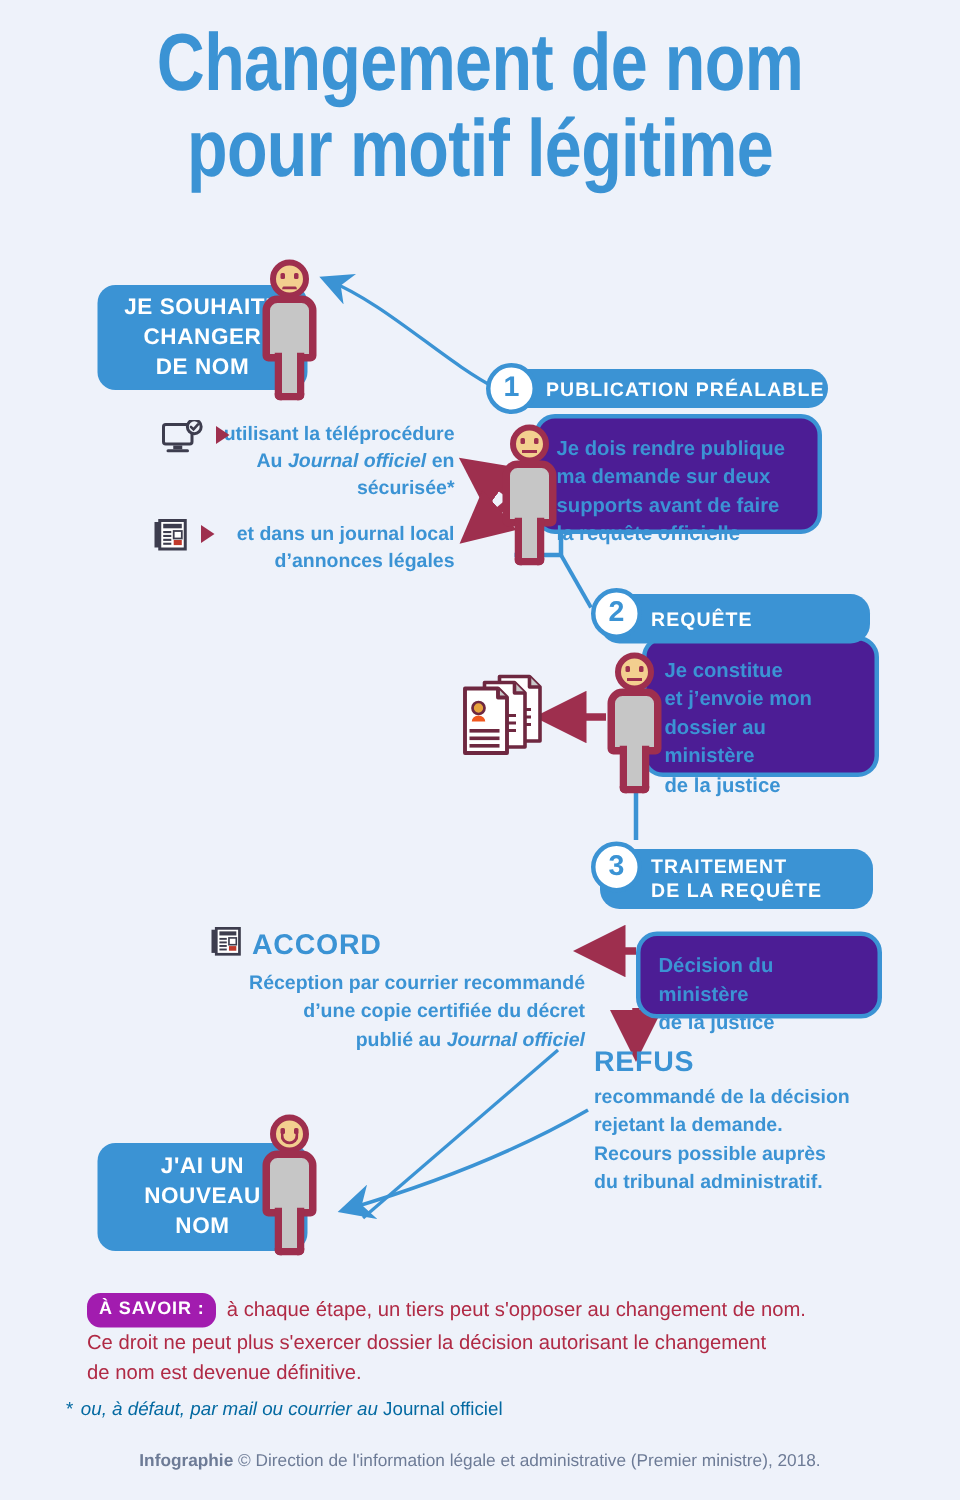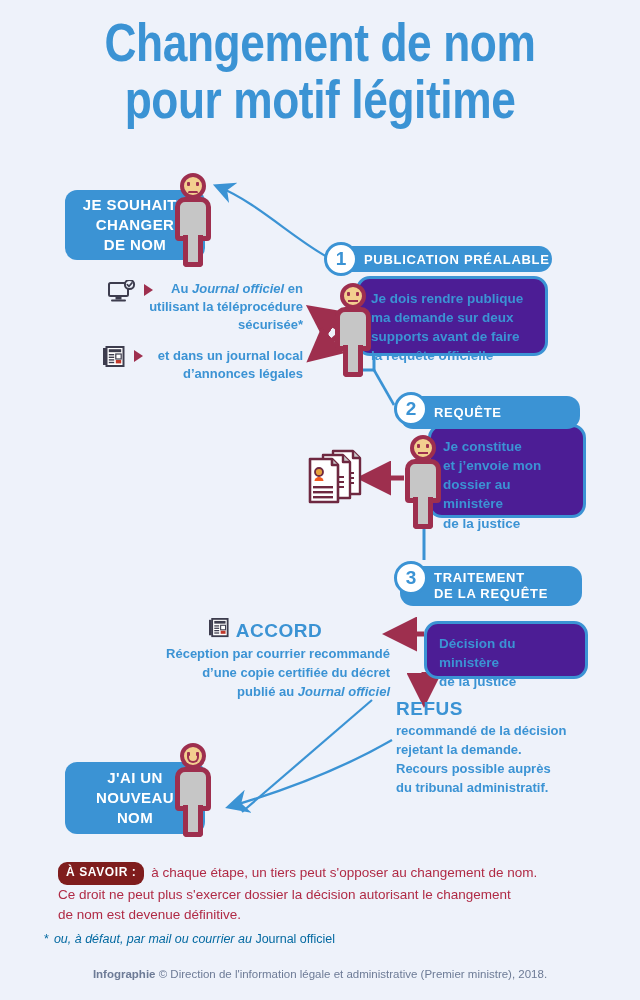--- a/index.html
+++ b/index.html
@@ -162,21 +162,21 @@
   }
 
   
   .ic { display: inline-block; vertical-align: middle; }
 
   
   .accord-wrap { position: absolute; text-align: right; }
   .accord-title {
     color: #3b93d4; font-weight: 700; font-size: 19px;
     letter-spacing: 0.5px;
-    display: flex; align-items: center; justify-content: center; gap: 6px;
+    display: flex; align-items: center; justify-content: flex-start; gap: 6px;
   }
   .accord-body {
     color: #3b93d4; font-weight: 700; font-size: 13px; line-height: 1.45;
     margin-top: 2px;
     text-align: right;
   }
   .accord-body i { font-style: italic; }
 
   .refus-wrap { position: absolute; }
   .refus-title {
@@ -190,21 +190,21 @@
   
   .note {
     position: absolute;
     left: 58px; top: 862px; width: 530px;
     color: #b02a45;
     font-size: 13.5px;
     line-height: 1.48;
   }
   .badge {
     display: inline-block;
-    background: #7f1d1d;
+    background: #a21caf;
     color: #ffffff;
     font-weight: 700;
     font-size: 12px;
     letter-spacing: 0.6px;
     padding: 2px 8px 3px;
     border-radius: 9px;
     margin-right: 3px;
     vertical-align: 1px;
   }
   .footnote {
@@ -320,24 +320,24 @@
         <svg width="28" height="24" viewBox="0 0 28 24">
           <rect x="1" y="3" width="19" height="13" rx="1.5" fill="none" stroke="#3d3d4e" stroke-width="2"></rect>
           <rect x="7.5" y="17" width="6" height="2.5" fill="#3d3d4e"></rect>
           <rect x="3" y="19.5" width="15" height="2" rx="1" fill="#3d3d4e"></rect>
           <circle cx="21.5" cy="4.5" r="4.6" fill="#eef2fa" stroke="#3d3d4e" stroke-width="2"></circle>
           <path d="M19.3,4.6 L21,6.3 L24,2.9" fill="none" stroke="#3d3d4e" stroke-width="1.7" stroke-linecap="round"></path>
         </svg>
       </span>
       <span class="tri" style="position:absolute; left:40px; top:4px;"></span>
       <div class="txt" style="padding-right:2px;">
+        <div>utilisant la téléprocédure</div>
         <div>
           <span>Au </span><i>Journal officiel</i><span> en</span>
         </div>
-        <div>utilisant la téléprocédure</div>
         <div>sécurisée*</div>
       </div>
     </div>
 
     <div class="bullet-row" style="margin-top:12px;">
       <span class="ic" style="position:absolute; left:2px; top:-1px;">
         <svg width="24" height="22" viewBox="0 0 24 22">
           <rect x="1" y="2" width="3" height="17" fill="#3d3d4e"></rect>
           <rect x="4.5" y="1" width="17" height="19" fill="#ffffff" stroke="#3d3d4e" stroke-width="2"></rect>
           <rect x="6.8" y="3.2" width="12.4" height="3" fill="#3d3d4e"></rect>

